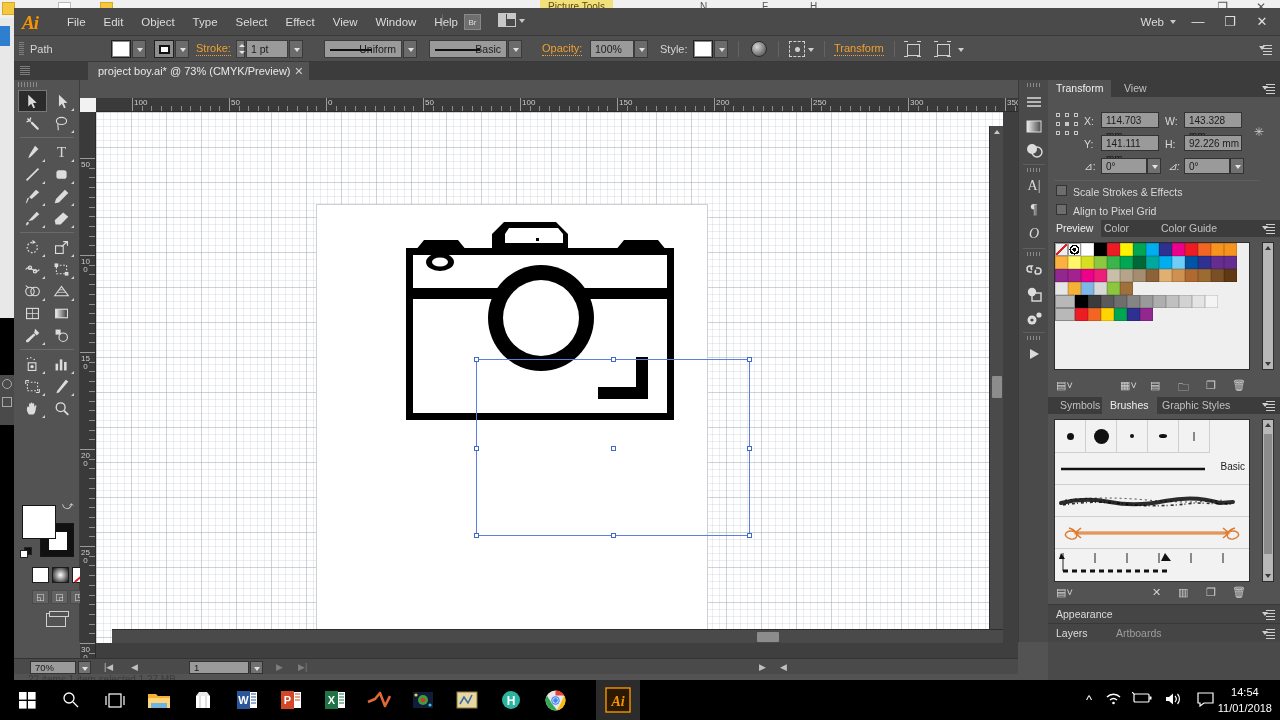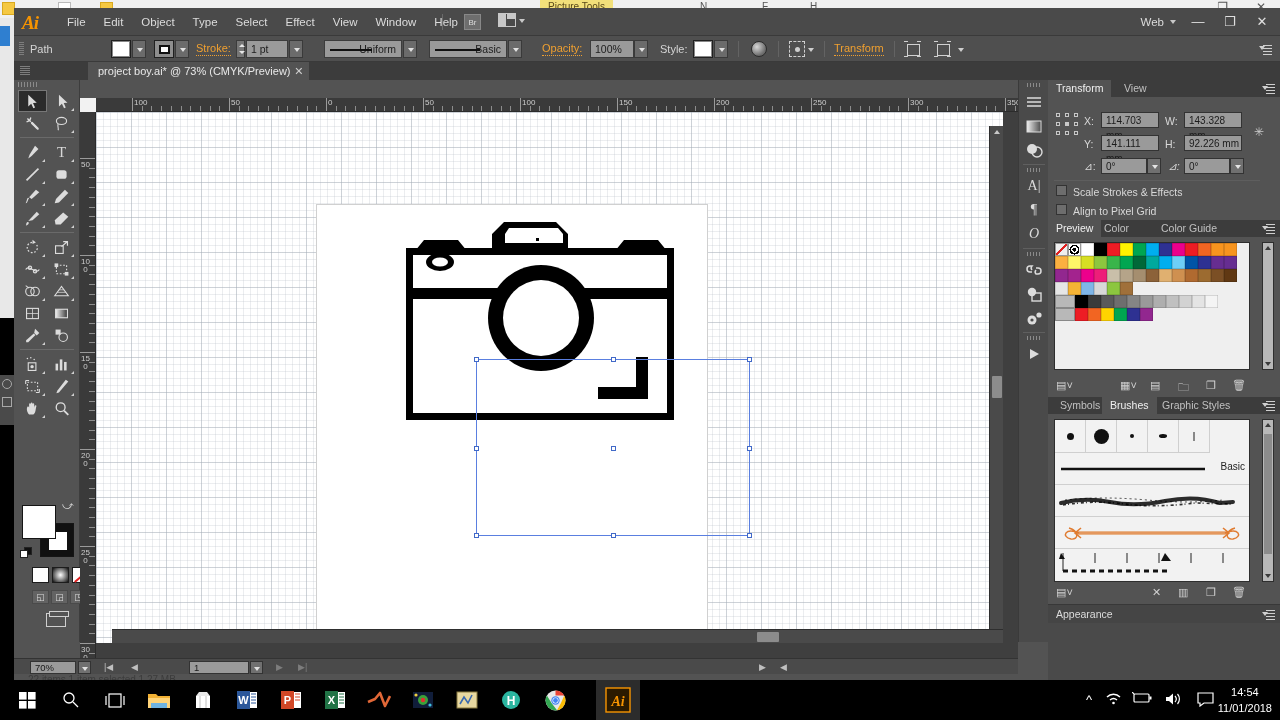--- a/index.html
+++ b/index.html
@@ -1187,20 +1187,30 @@
 
       <div class="collapsed">
         <span class="nm">Appearance</span>
         <div class="pmenu" style="top:5px;">
             <i></i>
             <i></i>
             <i></i>
             <i></i>
           </div>
       </div>
+      <div class="collapsed">
+        <span class="nm">Layers</span>
+        <span class="nm" style="left:68px; color:#9e9e9e;">Artboards</span>
+        <div class="pmenu" style="top:5px;">
+            <i></i>
+            <i></i>
+            <i></i>
+            <i></i>
+          </div>
+      </div>
     </div>
   </div>
 
   <div class="taskbar">
     <div class="tb-active" style="left:596px;"></div>
 
     <div class="tb-ico" style="left:12px;">
       <svg width="17" height="17" viewBox="0 0 17 17">
           <rect x="0" y="0" width="7.6" height="7.6" fill="#fff"></rect>
           <rect x="9" y="0" width="7.6" height="7.6" fill="#fff"></rect>

